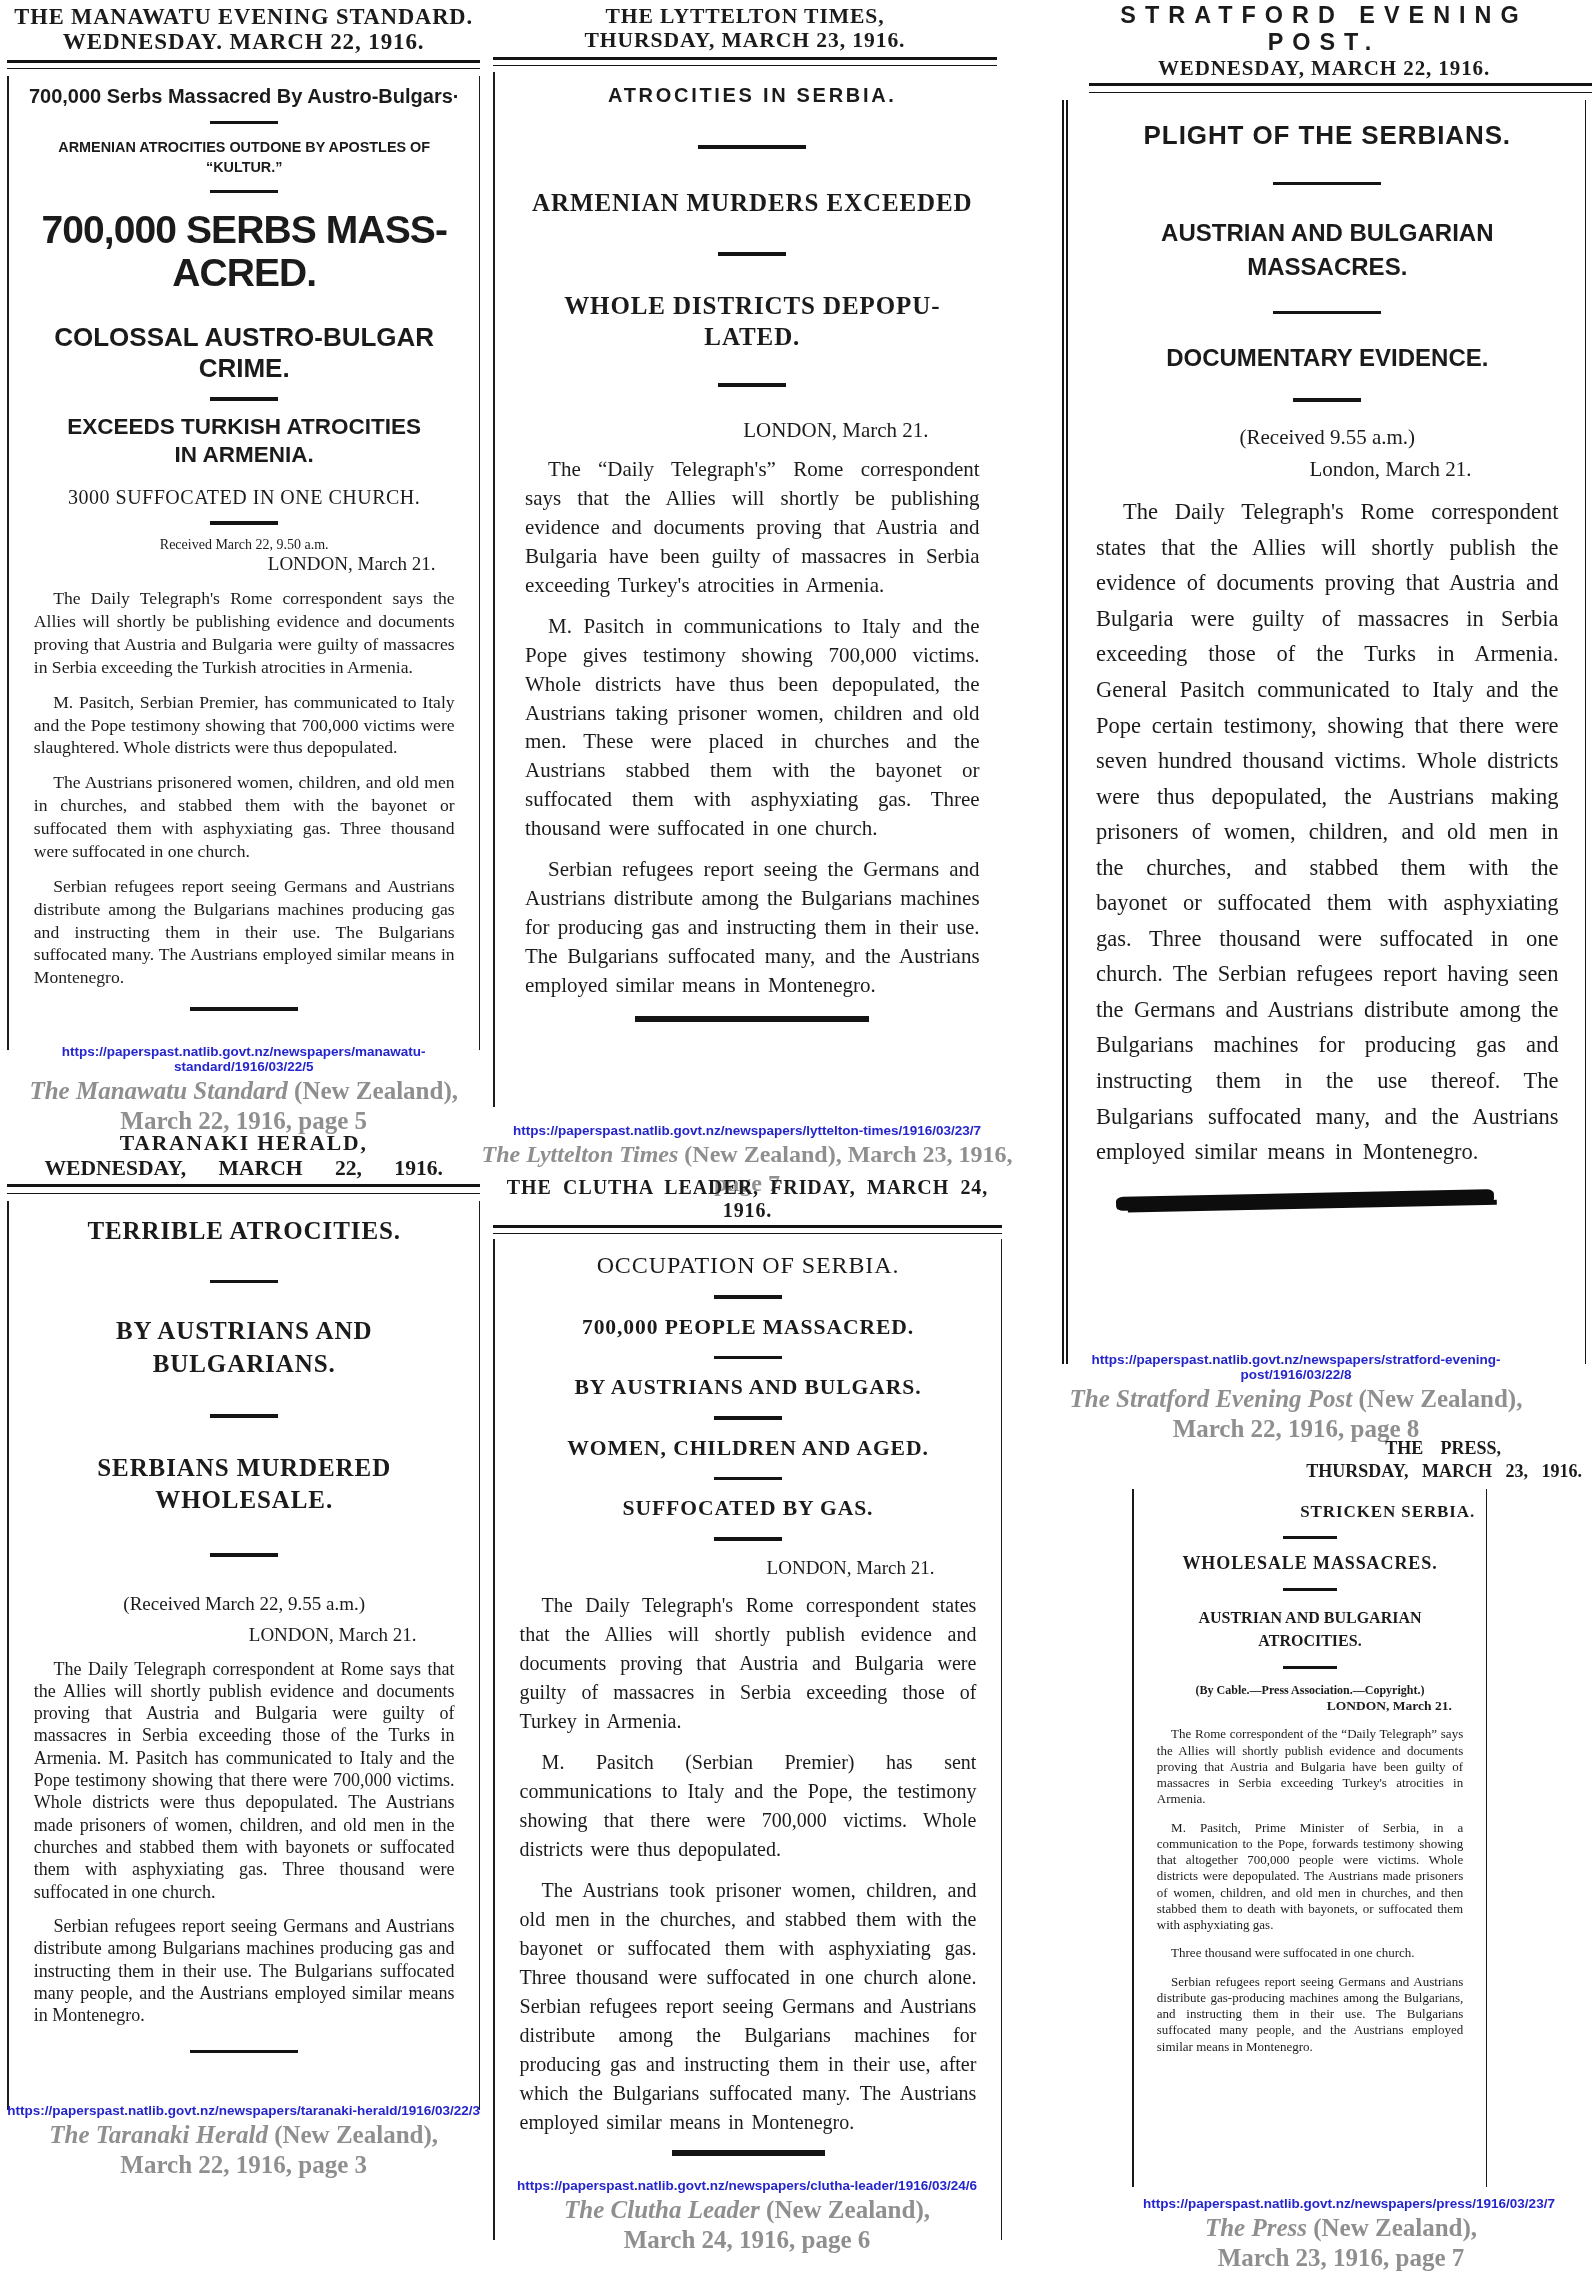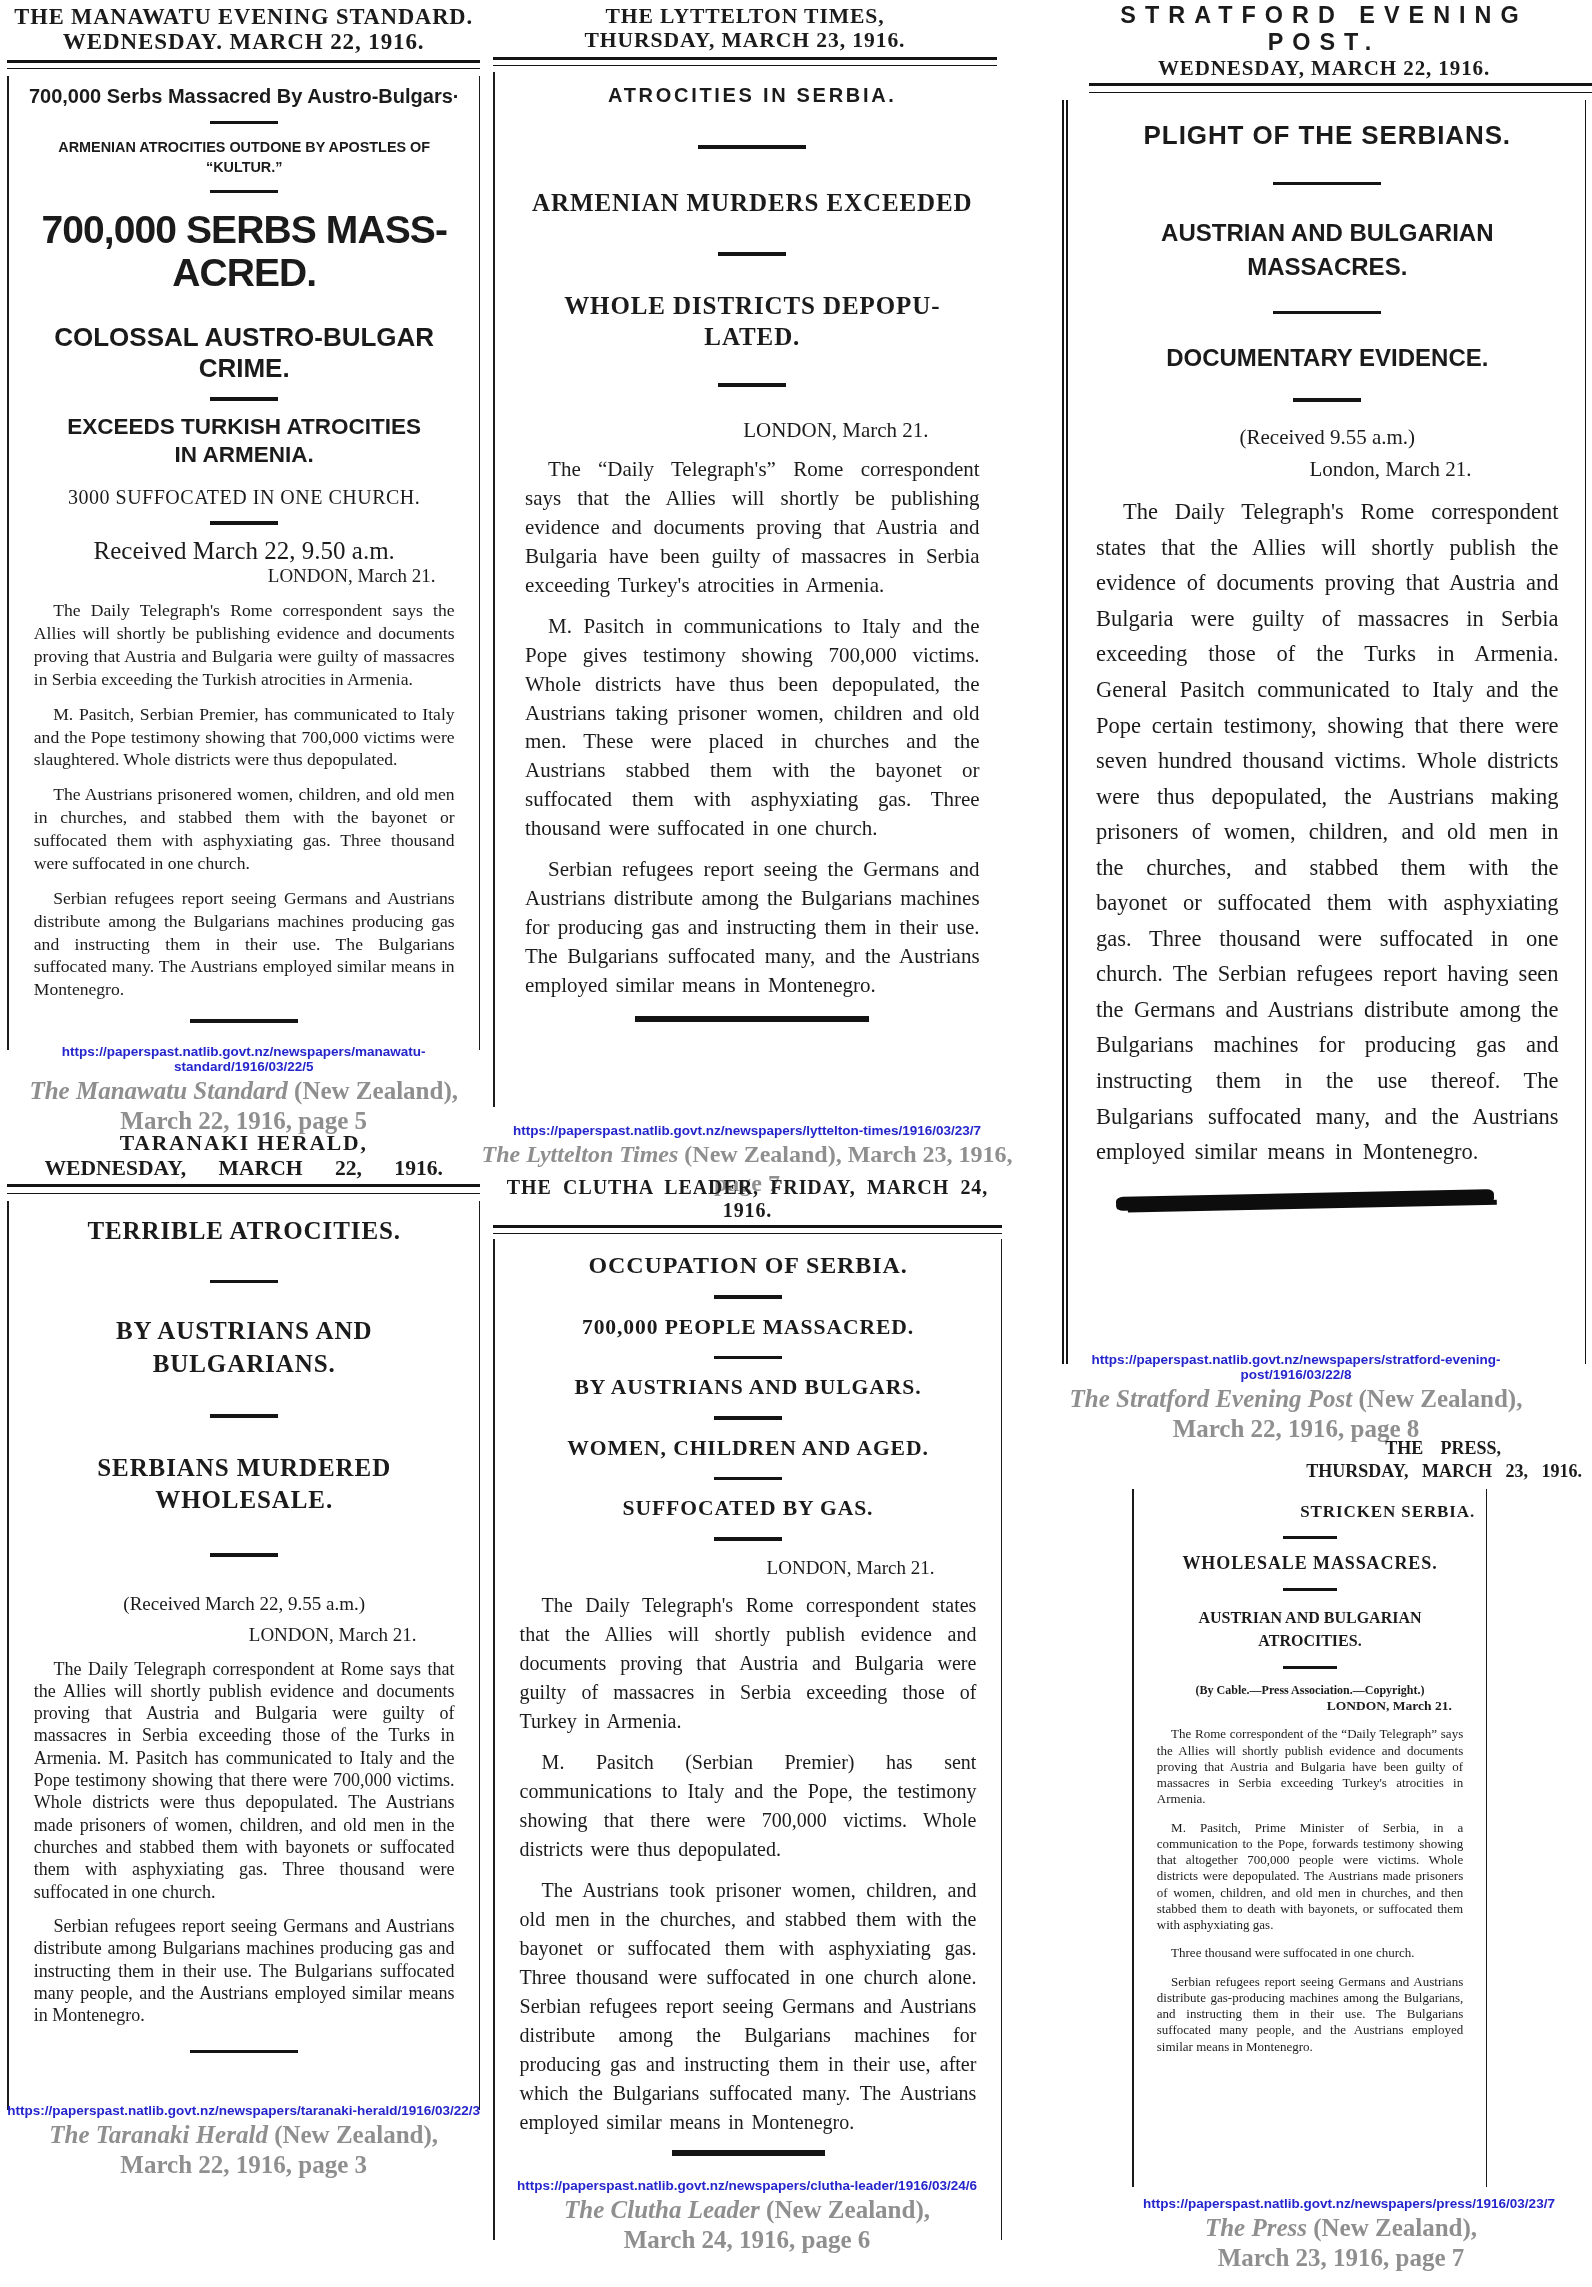--- a/index.html
+++ b/index.html
@@ -35,21 +35,21 @@
   .man-hserif{font-size:20px;text-align:center;letter-spacing:0.5px;}
   .man-body p{font-size:17.6px;line-height:1.3;}
   
   .tar-h{font-weight:bold;font-size:25px;text-align:center;letter-spacing:0.9px;line-height:1.3;}
   .tar-body p{font-size:18px;line-height:1.24;}
   
   .lyt-h1{font-weight:bold;font-size:20px;letter-spacing:2.7px;text-align:center;}
   .lyt-h2{font-weight:bold;font-size:25px;text-align:center;letter-spacing:0.9px;line-height:1.25;}
   .lyt-body p{font-size:21px;line-height:1.38;word-spacing:2.7px;margin-bottom:3.6px;}
   
-  .clu-h1{font-weight:bold;font-size:24px;text-align:center;letter-spacing:0.9px;}
+  .clu-h1{font-weight:normal;font-size:24px;text-align:center;letter-spacing:0.9px;}
   .clu-h{font-weight:bold;font-size:21.6px;text-align:center;letter-spacing:0.9px;}
   .clu-body p{font-size:20px;line-height:1.45;word-spacing:2.7px;margin-bottom:5.4px;}
   
   .str-box{border-left:6.3px double #161616;border-right:1.8px solid #161616;padding:10.8px 14.4px 0 16px;}
   .str-h1{font-weight:bold;font-size:26px;letter-spacing:0.9px;text-align:center;}
   .str-h2{font-weight:bold;font-size:24px;line-height:1.4;text-align:center;}
   .str-body p{font-size:22.5px;line-height:1.58;word-spacing:4.5px;text-indent:1.2em;}
   .scribble{height:13.5px;background:#0d0d0d;width:378px;margin:23.4px 0 0 32px;
             border-radius:7.2px/4.5px;transform:rotate(-1.2deg);
             box-shadow:7.2px 6.3px 0 -4.5px #0d0d0d,-4.5px 3.6px 0 -5.4px #0d0d0d;}
@@ -80,21 +80,21 @@
       <div class="sep"></div>
       <div class="man-hxl sans" style="margin-top:16px;">700,000 SERBS MASS-</div>
       <div class="man-hxl sans">ACRED.</div>
       <div class="man-hl sans" style="margin-top:27px;">COLOSSAL AUSTRO-BULGAR</div>
       <div class="man-hl sans">CRIME.</div>
       <div class="sep"></div>
       <div class="man-hm sans">EXCEEDS TURKISH ATROCITIES</div>
       <div class="man-hm sans">IN ARMENIA.</div>
       <div class="man-hserif" style="margin-top:16px;">3000 SUFFOCATED IN ONE CHURCH.</div>
       <div class="sep"></div>
-      <div class="recv" style="font-size:25px;">Received March 22, 9.50 a.m.</div>
+      <div class="recv" style="font-size:14px;">Received March 22, 9.50 a.m.</div>
       <div class="dl" style="font-size:19px;padding-right:31px;">LONDON, March 21.</div>
       <div class="bodytxt man-body" style="margin-top:3.6px;">
         <p>The Daily Telegraph's Rome correspondent says the Allies will shortly be publishing evidence and documents proving that Austria and Bulgaria were guilty of massacres in Serbia exceeding the Turkish atrocities in Armenia.</p>
         <p>M. Pasitch, Serbian Premier, has communicated to Italy and the Pope testimony showing that 700,000 victims were slaughtered. Whole districts were thus depopulated.</p>
         <p>The Austrians prisonered women, children, and old men in churches, and stabbed them with the bayonet or suffocated them with asphyxiating gas. Three thousand were suffocated in one church.</p>
         <p>Serbian refugees report seeing Germans and Austrians distribute among the Bulgarians machines producing gas and instructing them in their use. The Bulgarians suffocated many. The Austrians employed similar means in Montenegro.</p>
       </div>
       <div class="sep sep-w" style="margin-top:18px;"></div>
     </div>
   </div>

